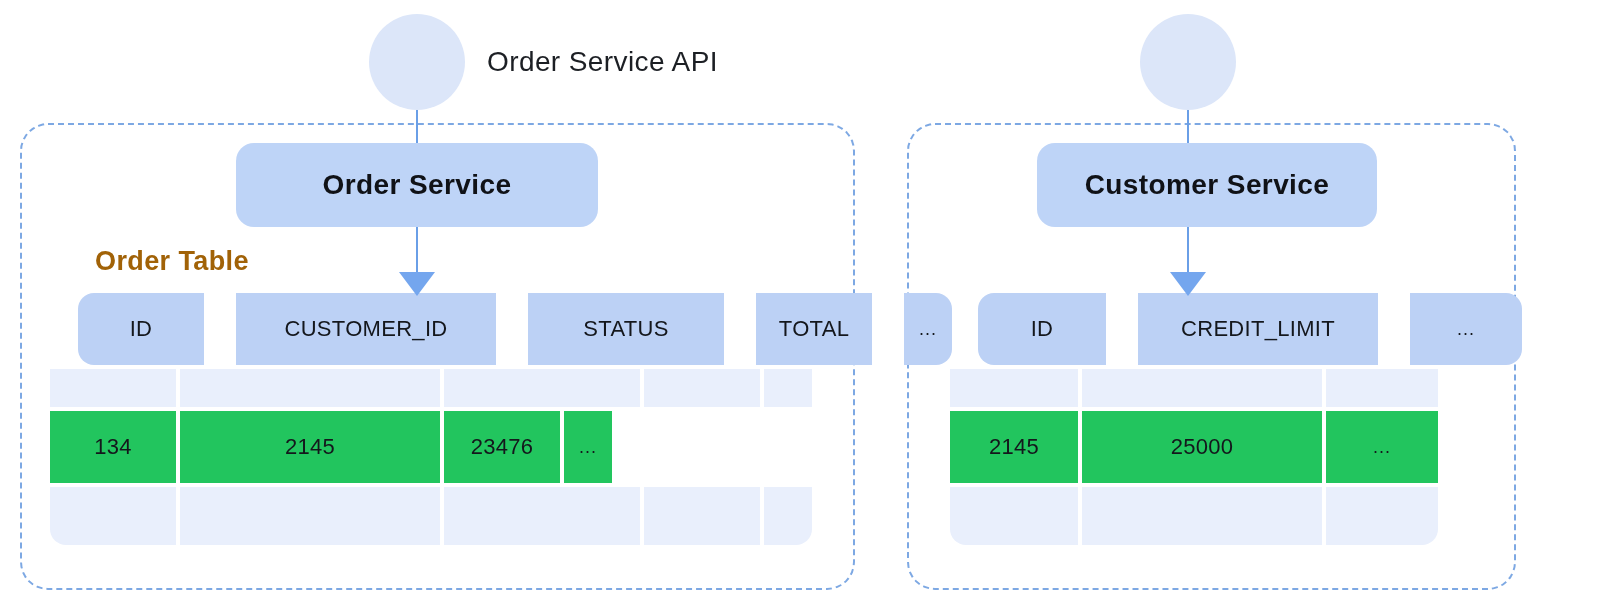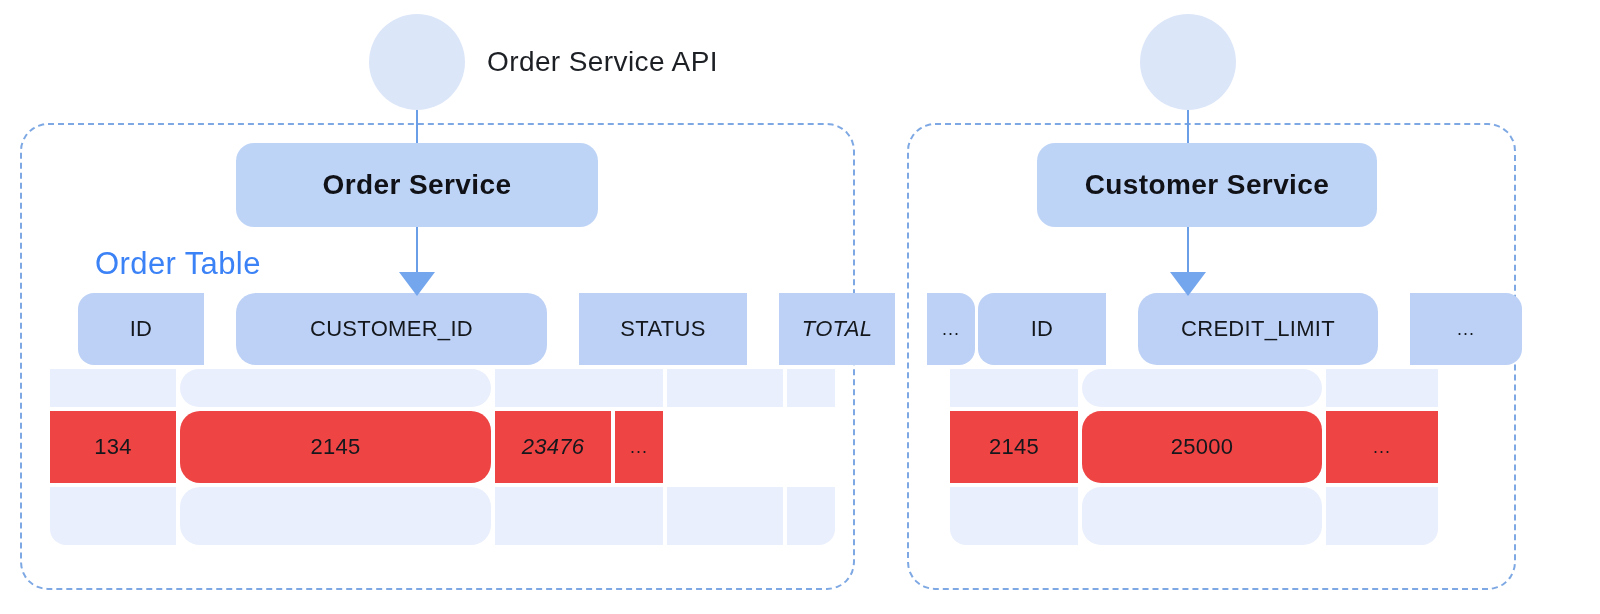--- a/index.html
+++ b/index.html
@@ -52,25 +52,26 @@
     justify-content: center;
     font-size: 28px;
     font-weight: bold;
     letter-spacing: 0.4px;
     color: #101217;
     z-index: 3;
   }
   .table-label {
     position: absolute;
     top: 246px;
-    font-size: 31px;
+    font-size: 27px;
     letter-spacing: 0.4px;
-    color: #3b82f6;
+    color: #a16207;
     white-space: nowrap;
     z-index: 3;
+    font-weight: bold;
   }
   .connector {
     position: absolute;
     width: 2px;
     background: #6a9fe7;
     z-index: 1;
   }
   .arrowhead {
     position: absolute;
     width: 0;
@@ -96,38 +97,38 @@
     display: flex;
     align-items: center;
     justify-content: center;
     font-size: 22px;
     letter-spacing: 0.3px;
     color: #14171c;
   }
   .row-header .t-cell { background: #bcd1f5; height: 72px; margin-left: 28px; }
   .row-header .t-cell:first-child { border-radius: 16px 0 0 16px; }
   .row-header .t-cell:last-child  { border-radius: 0 16px 16px 0; }
-  .row-data .t-cell   { background: #ef4444; height: 72px; }
+  .row-data .t-cell   { background: #22c55e; height: 72px; }
   .row-empty .t-cell  { background: #e9effc; height: 38px; }
   .row-empty-bottom .t-cell {
     background: #e9effc; height: 58px;
   }
   .row-empty-bottom .t-cell:first-child { border-radius: 0 0 0 16px; }
   .row-empty-bottom .t-cell:last-child  { border-radius: 0 0 16px 0; }
   .cell-ellipsis { font-size: 18px; letter-spacing: 1px; }
 
   
   .lt-c0 { width: 126px; }
-  .lt-c1 { width: 311px; border-radius: 20px; }
-  .lt-c2 { width: 168px; }
-  .lt-c3 { width: 116px; font-style: italic; }
+  .lt-c1 { width: 260px; }
+  .lt-c2 { width: 196px; }
+  .lt-c3 { width: 116px; }
   .lt-c4 { width: 48px;  }
   
   .rt-c0 { width: 128px; }
-  .rt-c1 { width: 240px; border-radius: 19px; }
+  .rt-c1 { width: 240px; }
   .rt-c2 { width: 112px; }
 </style>
 </head>
 <body>
 
 <div class="canvas">
 
   <div class="api-circle" style="left:369px;"></div>
   <div class="api-label" style="left:487px;">Order Service API</div>
 

